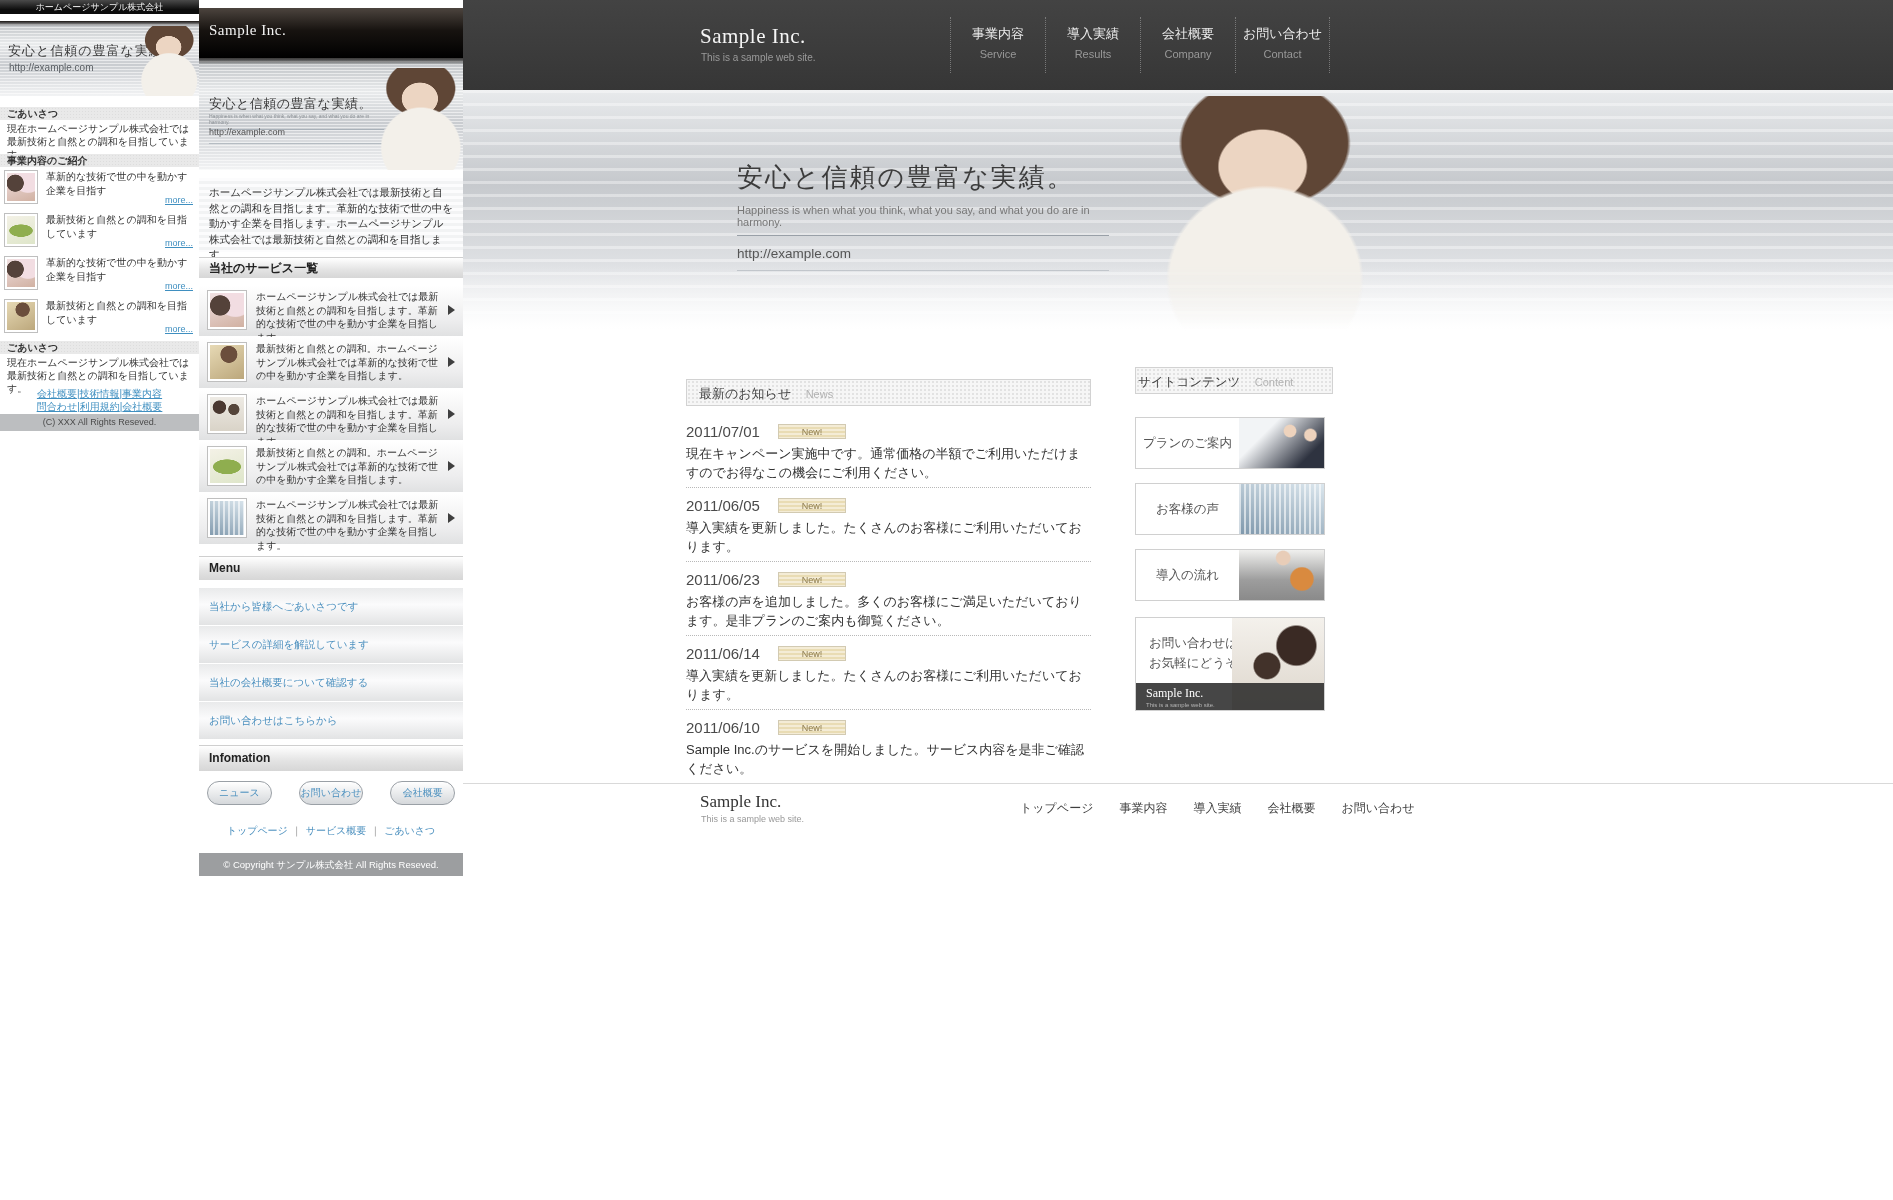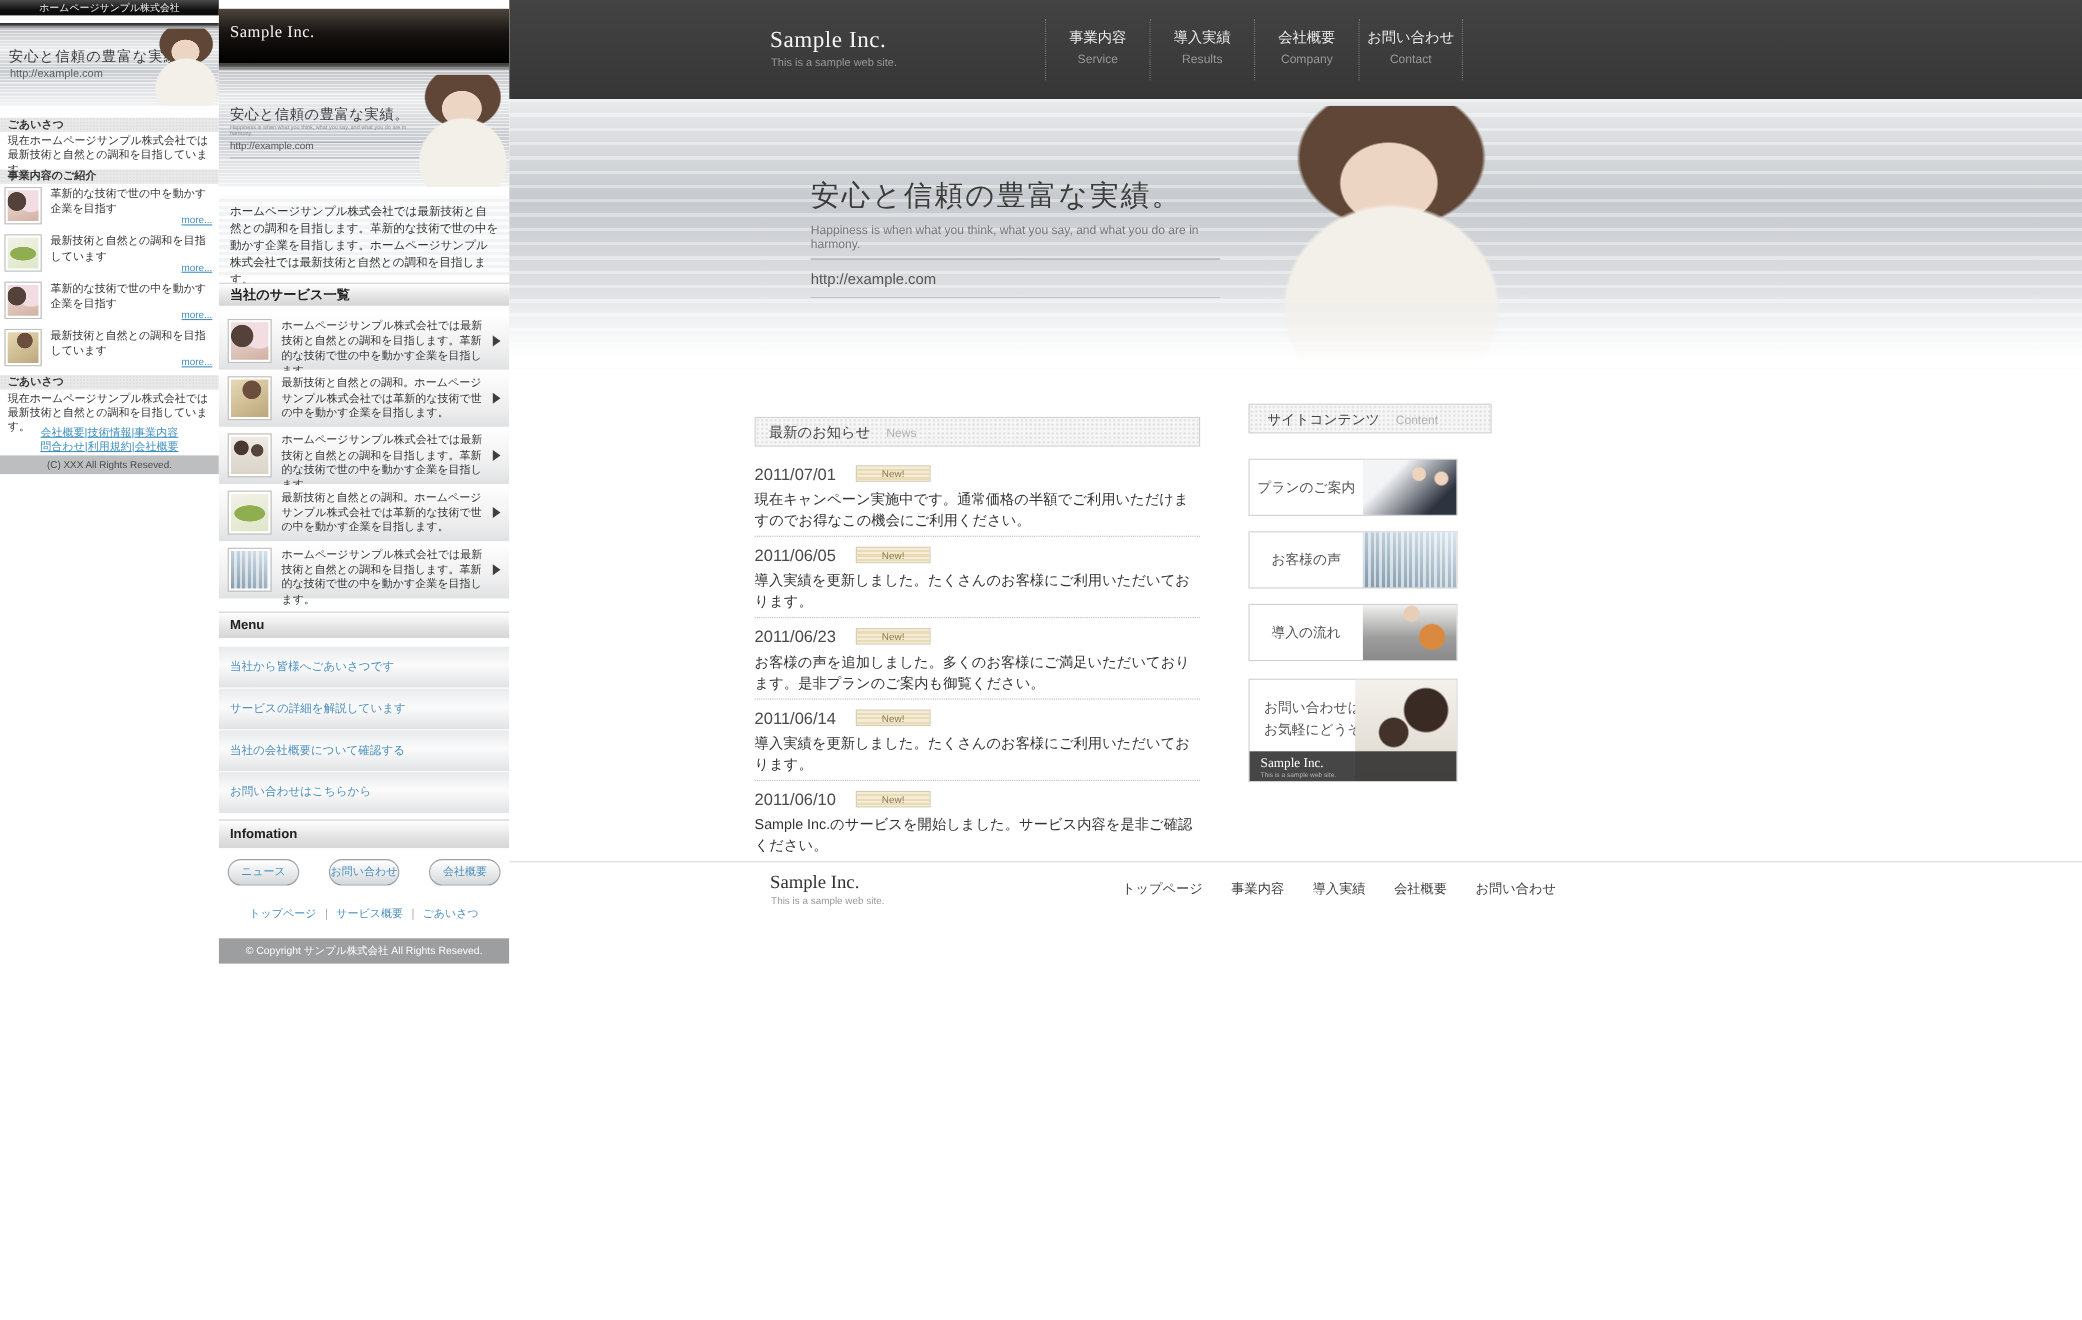--- a/index.html
+++ b/index.html
@@ -350,21 +350,21 @@
         <div class="n-text" data-name="news-text">導入実績を更新しました。たくさんのお客様にご利用いただいております。</div>
       </div>
       <div class="n-item" data-name="news-item">
         <div class="n-daterow"><span class="n-date" data-name="news-date">2011/06/10</span><span class="n-badge" data-name="new-badge">New!</span></div>
         <div class="n-text" data-name="news-text">Sample Inc.のサービスを開始しました。サービス内容を是非ご確認ください。</div>
       </div>
     </div>
   </div>
 
   <div class="abs sidebar" data-name="sidebar-section">
-    <div class="head-box dotbg" style="position:absolute; left:0; top:0; width:221px; padding-left:16px;" data-name="sidebar-heading">
+    <div class="head-box dotbg" style="position:absolute; left:0; top:0; width:198px; padding-left:2px;" data-name="sidebar-heading">
       <span class="jp" style="font-size:12.5px;" data-name="sidebar-heading-jp">サイトコンテンツ</span>
       <span class="en" data-name="sidebar-heading-en">Content</span>
     </div>
     <div class="side-box" style="top:50px; height:52px;" data-name="sidebar-banner-plans">
       <div class="side-label" data-name="banner-label">プランのご案内</div>
       <div class="side-photo ph-businessmen" data-name="businessmen-photo"></div>
     </div>
     <div class="side-box" style="top:116px; height:52px;" data-name="sidebar-banner-voices">
       <div class="side-label" data-name="banner-label">お客様の声</div>
       <div class="side-photo ph-city" data-name="building-photo"></div>

